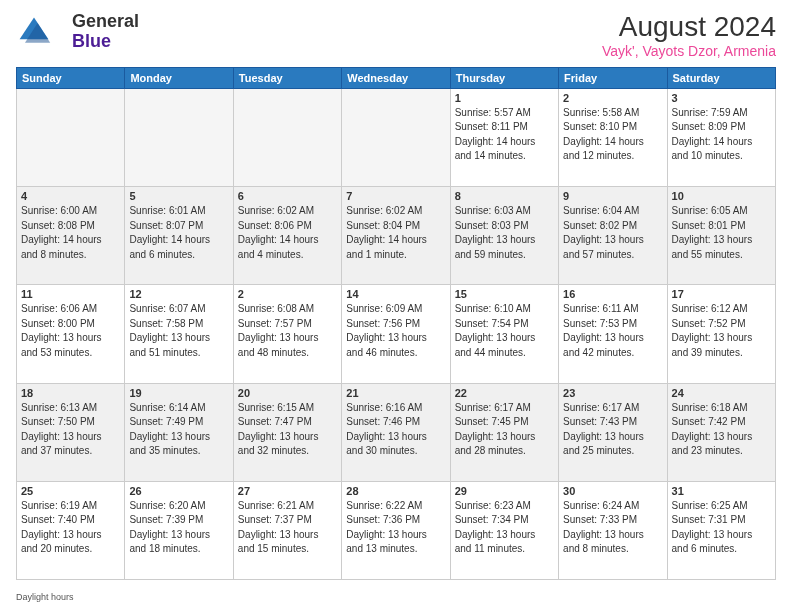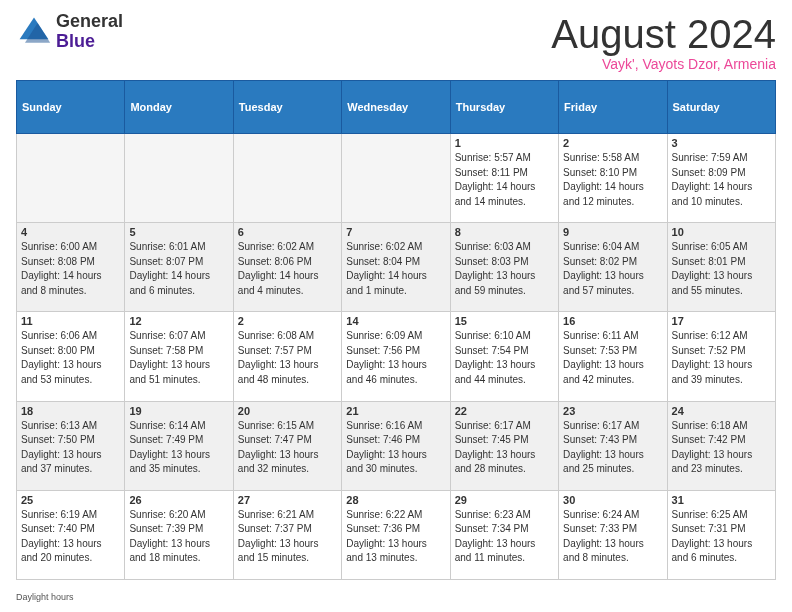--- a/index.html
+++ b/index.html
@@ -19,38 +19,38 @@
     }
     .header {
       display: flex;
       justify-content: space-between;
       align-items: flex-start;
       margin-bottom: 8px;
     }
     .logo {
       display: flex;
       align-items: center;
-      gap: 4px;
+      gap: 20px;
     }
     .logo-text {
       font-size: 18px;
       font-weight: bold;
       line-height: 1.1;
     }
     .logo-text .general { color: #333; }
     .logo-text .blue { color: #4c1d95; }
     .logo-icon {
       width: 36px;
       height: 36px;
     }
     .title-block {
       text-align: right;
     }
     .title-block .month-year {
-      font-size: 40px;
+      font-size: 28px;
       font-weight: 300;
       color: #333;
       line-height: 1.1;
     }
     .title-block .location {
       font-size: 14px;
       color: #ec4899;
     }
     .calendar {
       flex: 1;
@@ -58,21 +58,21 @@
       border-collapse: collapse;
       width: 100%;
       table-layout: fixed;
     }
     .calendar th {
       background: #2a7abf;
       color: #fff;
       font-size: 11px;
       font-weight: bold;
       text-align: left;
-      padding: 20px 5px;
+      padding: 4px 5px;
       border: 1px solid #1a5a9f;
     }
     .calendar td {
       vertical-align: top;
       border: 1px solid #ccc;
       padding: 3px 4px;
       font-size: 9px;
       color: #333;
       background: #fff;
       height: 80px;

